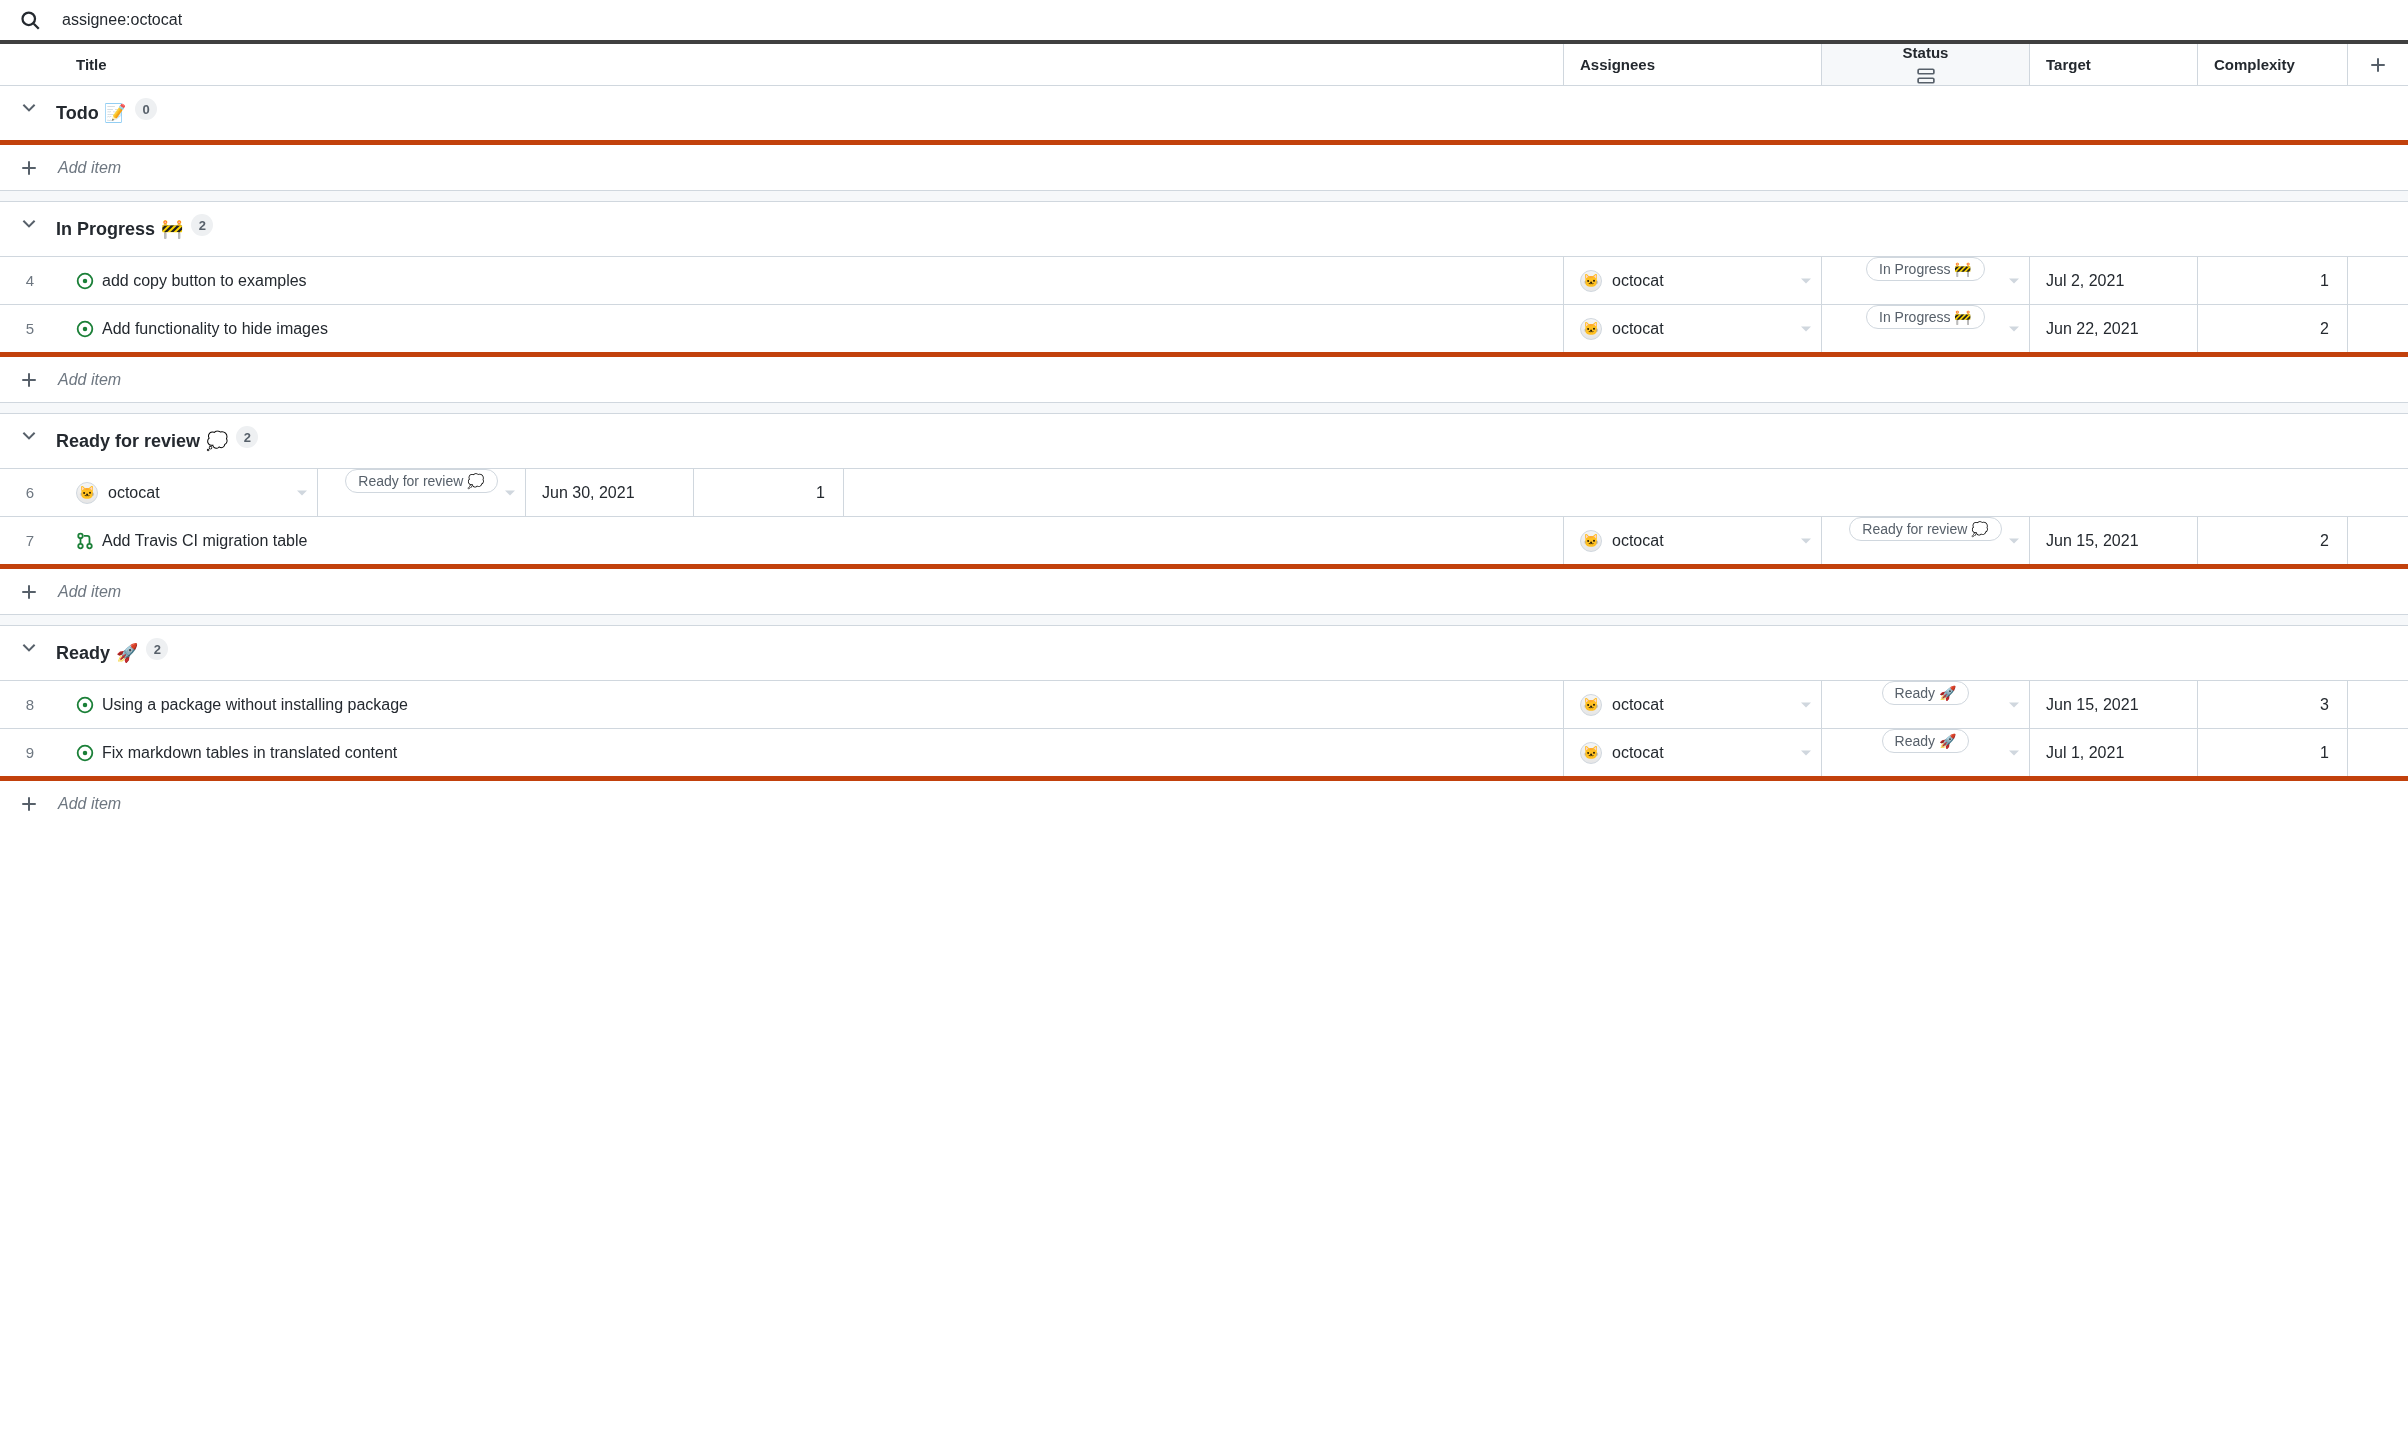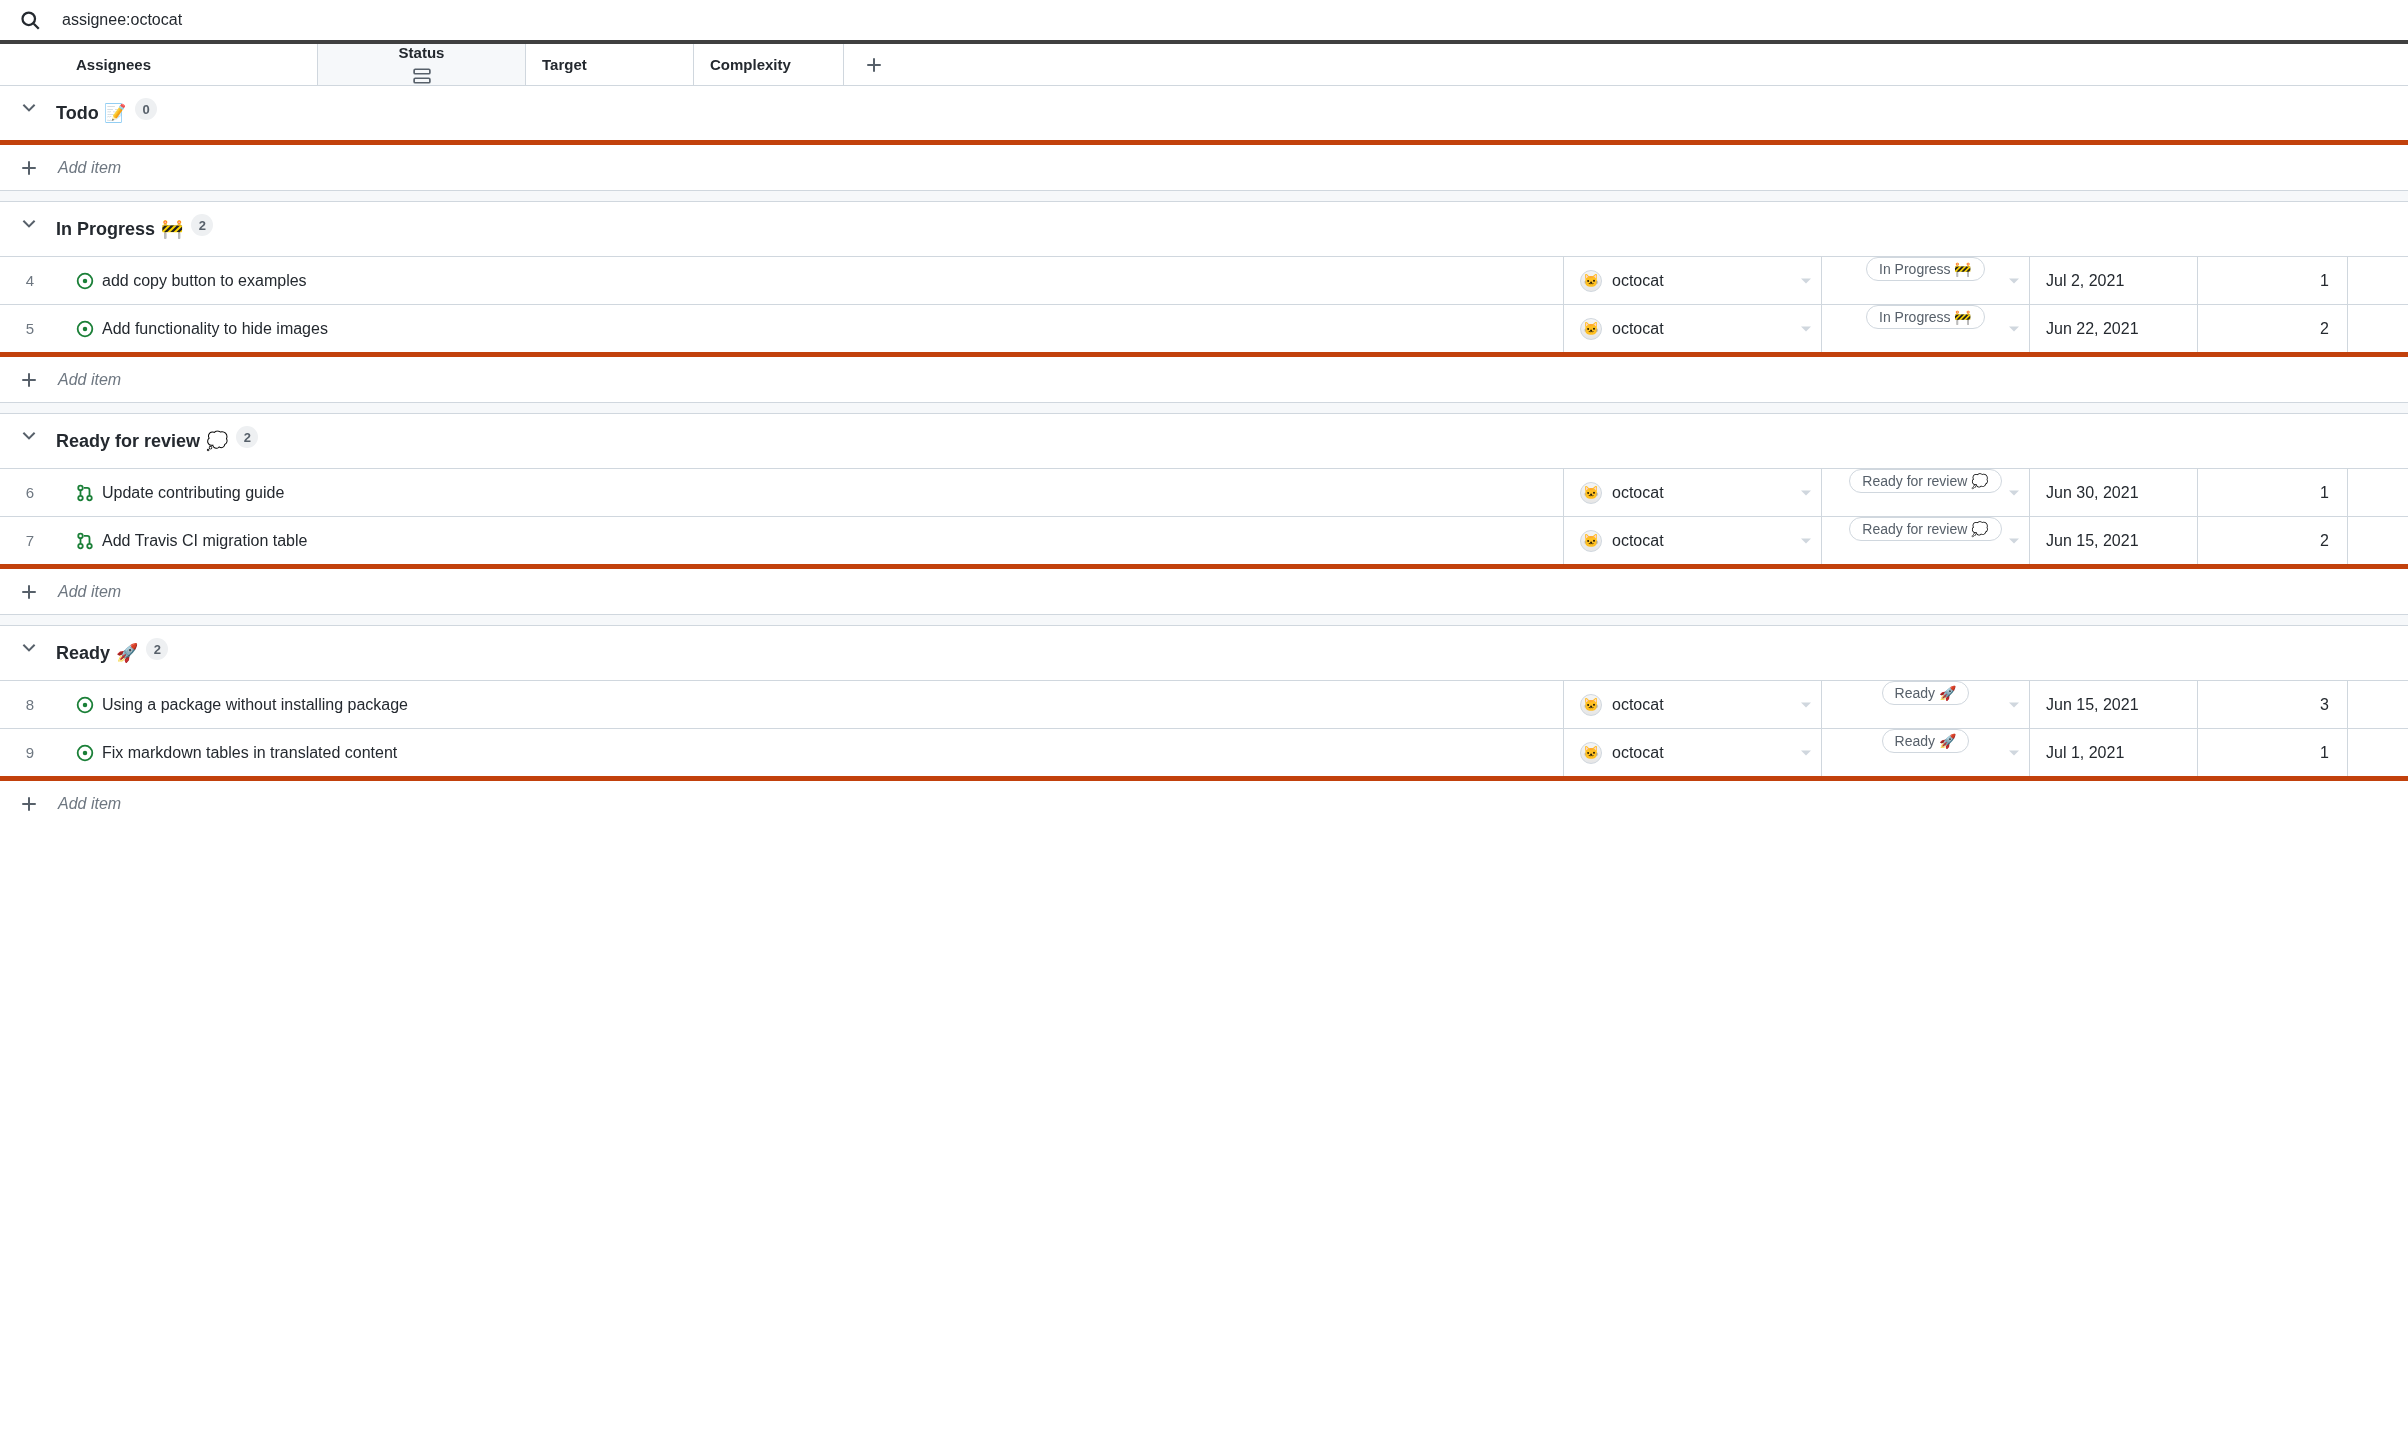--- a/index.html
+++ b/index.html
@@ -161,20 +161,21 @@
 <div class="search-bar">
   <svg class="search-icon" viewBox="0 0 16 16" fill="none" stroke="currentColor" stroke-width="1.8">
     <circle cx="7" cy="7" r="5"></circle>
     <line x1="11" y1="11" x2="15" y2="15"></line>
   </svg>
   <input class="search-input" value="assignee:octocat" style="">
 </div>
 
 <div class="header-row">
   <div class="header-cell col-rownum"></div>
+  <div class="header-cell col-title">Title</div>
   <div class="header-cell col-assignees">Assignees</div>
   <div class="header-cell col-status">
     <span>Status</span>
     <svg class="status-icon" width="18" height="18" viewBox="0 0 16 16" fill="none" stroke="currentColor" stroke-width="1.5">
       <rect x="1" y="2" width="14" height="4" rx="1"></rect>
       <rect x="1" y="10" width="14" height="4" rx="1"></rect>
     </svg>
   </div>
   <div class="header-cell col-target">Target</div>
   <div class="header-cell col-complexity">Complexity</div>
@@ -290,58 +291,46 @@
       </svg>
       <span class="group-title">
         <span>Ready for review</span>
         <span>💭</span>
       </span>
       <span class="count-badge">2</span>
     </div>
     <div class="rows">
   <div class="row">
     <div class="cell col-rownum">6</div>
+    <div class="cell col-assignees">
+      <span class="avatar">🐱</span>
+      <span>octocat</span>
+      <span class="dropdown-caret"></span>
+    </div>
+    <div class="cell col-status">
+      <span class="status-pill">Ready for review 💭</span>
+      <span class="dropdown-caret"></span>
+    </div>
+    <div class="cell col-target">Jun 30, 2021</div>
+    <div class="cell col-complexity">1</div>
+    <div class="cell col-add"></div>
+  </div>
+
+  <div class="row">
+    <div class="cell col-rownum">7</div>
     <div class="cell col-title">
 
   <svg class="pr-icon" viewBox="0 0 16 16" fill="none" stroke="currentColor" stroke-width="1.6">
     <circle cx="4" cy="3.5" r="2"></circle>
     <circle cx="4" cy="12.5" r="2"></circle>
     <circle cx="12" cy="12.5" r="2"></circle>
     <line x1="4" y1="5.5" x2="4" y2="10.5"></line>
     <path d="M7 3.5 H10 a2 2 0 0 1 2 2 V10.5"></path>
   </svg>
 
-      <span class="title-link">Update contributing guide</span>
-    </div>
-    <div class="cell col-assignees">
-      <span class="avatar">🐱</span>
-      <span>octocat</span>
-      <span class="dropdown-caret"></span>
-    </div>
-    <div class="cell col-status">
-      <span class="status-pill">Ready for review 💭</span>
-      <span class="dropdown-caret"></span>
-    </div>
-    <div class="cell col-target">Jun 30, 2021</div>
-    <div class="cell col-complexity">1</div>
-    <div class="cell col-add"></div>
-  </div>
-
-  <div class="row">
-    <div class="cell col-rownum">7</div>
-    <div class="cell col-title">
-
-  <svg class="pr-icon" viewBox="0 0 16 16" fill="none" stroke="currentColor" stroke-width="1.6">
-    <circle cx="4" cy="3.5" r="2"></circle>
-    <circle cx="4" cy="12.5" r="2"></circle>
-    <circle cx="12" cy="12.5" r="2"></circle>
-    <line x1="4" y1="5.5" x2="4" y2="10.5"></line>
-    <path d="M7 3.5 H10 a2 2 0 0 1 2 2 V10.5"></path>
-  </svg>
-
       <span class="title-link">Add Travis CI migration table</span>
     </div>
     <div class="cell col-assignees">
       <span class="avatar">🐱</span>
       <span>octocat</span>
       <span class="dropdown-caret"></span>
     </div>
     <div class="cell col-status">
       <span class="status-pill">Ready for review 💭</span>
       <span class="dropdown-caret"></span>

